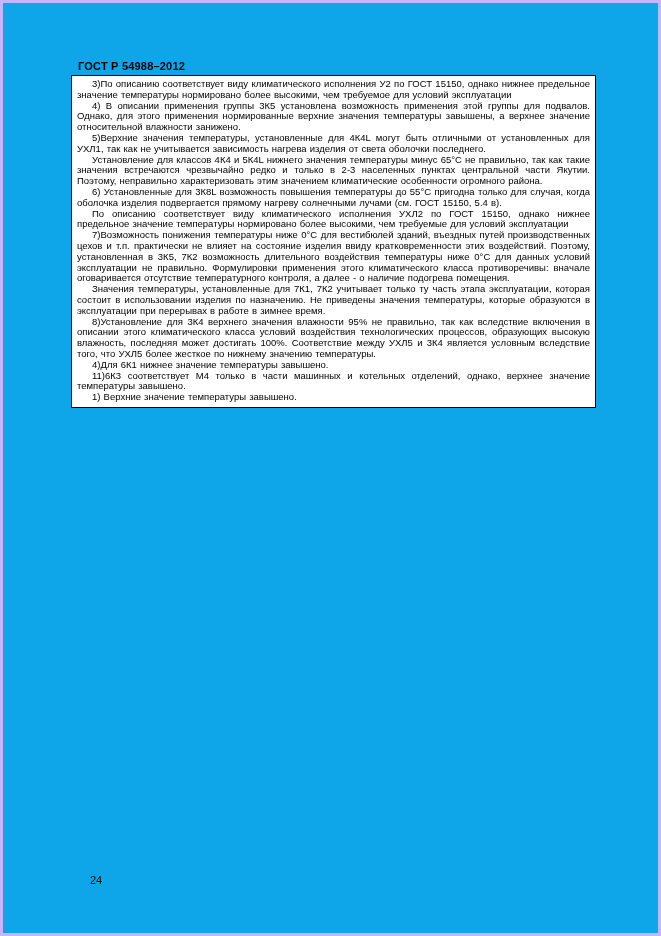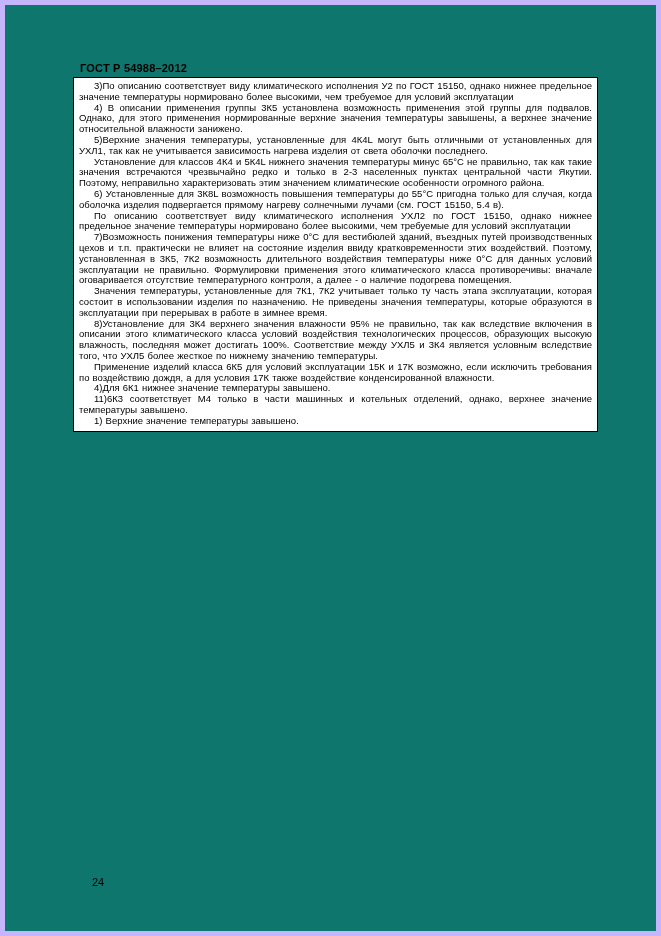--- a/index.html
+++ b/index.html
@@ -10,22 +10,22 @@
     width: 661px;
     height: 936px;
     background: #ffffff;
     font-family: "Liberation Sans", sans-serif;
     position: relative;
     color: #000;
   }
   .page {
     position: absolute;
     inset: 0;
-    background: #0f766e;
-    border: 5px solid #c4b5fd;
+    background: #0ea5e9;
+    border: 3px solid #c4b5fd;
     box-sizing: border-box;
   }
   .doc-header {
     position: absolute;
     left: 75px;
     top: 57px;
     font-size: 11px;
     font-weight: bold;
     letter-spacing: 0.2px;
   }
@@ -64,20 +64,19 @@
   <div class="content-box">
       <p>3)По описанию соответствует виду климатического исполнения У2 по ГОСТ 15150, однако нижнее предельное значение температуры нормировано более высокими, чем требуемое для условий эксплуатации</p>
       <p>4) В описании применения группы 3К5 установлена возможность применения этой группы для подвалов. Однако, для этого применения нормированные верхние значения температуры завышены, а верхнее значение относительной влажности занижено.</p>
       <p>5)Верхние значения температуры, установленные для 4К4L  могут быть отличными от установленных для УХЛ1, так как не учитывается зависимость  нагрева  изделия от света оболочки последнего.</p>
       <p>Установление для классов 4К4 и 5К4L нижнего значения температуры минус 65°С не правильно, так как такие значения встречаются чрезвычайно редко и только в 2-3 населенных пунктах центральной части Якутии. Поэтому, неправильно характеризовать этим значением климатические особенности огромного района.</p>
       <p>6) Установленные для 3К8L возможность повышения температуры до 55°С пригодна только для случая, когда оболочка изделия подвергается прямому нагреву солнечными лучами (см. ГОСТ 15150, 5.4 в).</p>
       <p>По описанию соответствует виду климатического исполнения УХЛ2 по ГОСТ 15150, однако нижнее предельное значение температуры нормировано более высокими, чем требуемые для условий эксплуатации</p>
       <p>7)Возможность понижения температуры ниже 0°С для вестибюлей зданий, въездных путей производственных цехов и т.п. практически не влияет на состояние изделия ввиду кратковременности этих воздействий. Поэтому, установленная в 3К5, 7К2 возможность длительного воздействия температуры ниже 0°С для данных условий эксплуатации не правильно. Формулировки применения этого климатического класса противоречивы: вначале оговаривается отсутствие температурного контроля, а далее - о наличие подогрева помещения.</p>
       <p>Значения температуры, установленные для 7К1, 7К2 учитывает только ту часть этапа эксплуатации, которая состоит в использовании изделия по назначению. Не приведены значения температуры, которые образуются в эксплуатации при перерывах в работе в зимнее время.</p>
       <p>8)Установление для 3К4 верхнего значения влажности 95% не правильно, так как вследствие включения в описании этого климатического класса условий воздействия технологических процессов, образующих высокую влажность, последняя может достигать 100%. Соответствие между УХЛ5 и 3К4 является условным вследствие того, что УХЛ5 более жесткое по нижнему значению температуры.</p>
-      <p>Применение изделий класса 6К5 для условий эксплуатации 15К и 17К возможно, если исключить требования по воздействию дождя, а для условия 17К также воздействие конденсированной влажности.</p>
       <p>4)Для 6К1 нижнее значение температуры завышено.</p>
       <p>11)6К3 соответствует М4 только в части машинных и котельных отделений, однако, верхнее значение температуры завышено.</p>
       <p>1) Верхние значение температуры завышено.</p>
     </div>
 
   <div class="page-number">24</div>
 </div>
 
 </body></html>

